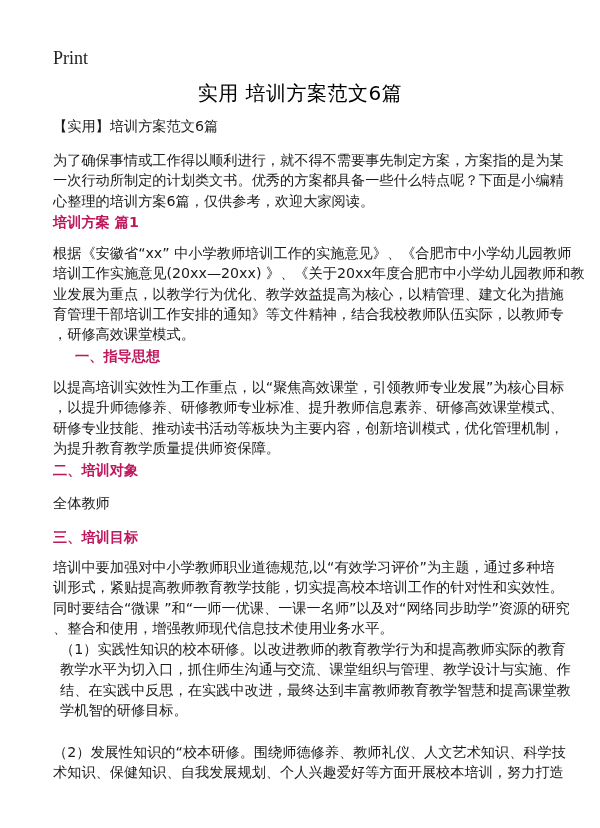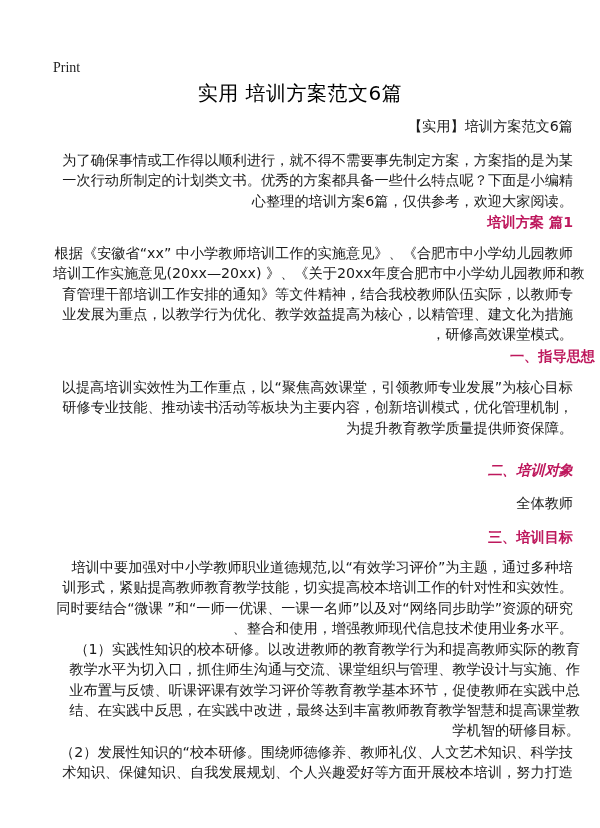--- a/index.html
+++ b/index.html
@@ -1,20 +1,20 @@
 <!DOCTYPE html>
 <html><head>
 <meta charset="utf-8">
 <style>
   html, body { margin: 0; padding: 0; background: #ffffff; }
   body { width: 600px; height: 828px; overflow: hidden; position: relative; color: #111; }
   .page { position: absolute; left: 0; top: 0; width: 600px; height: 828px; }
-  .print-label { position: absolute; left: 53px; top: 60px; font-family: "Liberation Serif", serif; font-size: 14px; color: #222; }
+  .print-label { position: absolute; left: 53px; top: 48px; font-family: "Liberation Serif", serif; font-size: 18px; color: #222; }
   .doc-title { position: absolute; left: 0; width: 600px; top: 80px; text-align: center; font-family: "DejaVu Sans", sans-serif; font-size: 20px; font-weight: normal; color: #000; letter-spacing: 0.5px; }
-  .block { position: absolute; left: 53px; width: 520px; font-family: "DejaVu Sans", sans-serif; font-size: 14.2px; color: #1a1a1a; text-align: right; }
+  .block { position: absolute; left: 53px; width: 520px; font-family: "DejaVu Sans", sans-serif; font-size: 14.2px; color: #1a1a1a; }
   .line { height: 20.3px; line-height: 20.3px; white-space: nowrap; }
   .heading { font-weight: bold; color: #be185d; }
 </style>
 </head>
 <body>
 
 <div class="page">
 
   <div class="print-label">Print</div>
 
@@ -30,55 +30,55 @@
     <div class="line">心整理的培训方案6篇，仅供参考，欢迎大家阅读。</div>
   </div>
 
   <div class="block" style="top:212px;">
     <div class="line heading">培训方案 篇1</div>
   </div>
 
   <div class="block" style="top:243px;">
     <div class="line">根据《安徽省“xx” 中小学教师培训工作的实施意见》、《合肥市中小学幼儿园教师</div>
     <div class="line">培训工作实施意见(20xx—20xx) 》、《关于20xx年度合肥市中小学幼儿园教师和教</div>
+    <div class="line">业发展为重点，以教学行为优化、教学效益提高为核心，以精管理、建文化为措施</div>
     <div class="line">育管理干部培训工作安排的通知》等文件精神，结合我校教师队伍实际，以教师专</div>
-    <div class="line">业发展为重点，以教学行为优化、教学效益提高为核心，以精管理、建文化为措施</div>
     <div class="line">，研修高效课堂模式。</div>
   </div>
 
   <div class="block" style="top:346px;margin-left:22px;">
     <div class="line heading">一、指导思想</div>
   </div>
   <div class="block" style="top:377px;">
     <div class="line">以提高培训实效性为工作重点，以“聚焦高效课堂，引领教师专业发展”为核心目标</div>
+    <div class="line">，以提升师德修养、研修教师专业标准、提升教师信息素养、研修高效课堂模式、</div>
     <div class="line">研修专业技能、推动读书活动等板块为主要内容，创新培训模式，优化管理机制，</div>
     <div class="line">为提升教育教学质量提供师资保障。</div>
   </div>
 
-  <div class="block" style="top:460px;font-style:italic;">
+  <div class="block" style="top:460px;">
     <div class="line heading">二、培训对象</div>
   </div>
   <div class="block" style="top:493px;">
     <div class="line">全体教师</div>
   </div>
 
   <div class="block" style="top:527px;">
     <div class="line heading">三、培训目标</div>
   </div>
   <div class="block" style="top:557px;">
     <div class="line">培训中要加强对中小学教师职业道德规范,以“有效学习评价”为主题，通过多种培</div>
     <div class="line">训形式，紧贴提高教师教育教学技能，切实提高校本培训工作的针对性和实效性。</div>
     <div class="line">同时要结合“微课 ”和“一师一优课、一课一名师”以及对“网络同步助学”资源的研究</div>
     <div class="line">、整合和使用，增强教师现代信息技术使用业务水平。</div>
   </div>
 
   <div class="block" style="top:639px;margin-left:7px;">
     <div class="line">（1）实践性知识的校本研修。以改进教师的教育教学行为和提高教师实际的教育</div>
     <div class="line">教学水平为切入口，抓住师生沟通与交流、课堂组织与管理、教学设计与实施、作</div>
-    <div class="line">业布置与反馈、听课评课有效学习评价等教育教学基本环节，促使教师在实践中总</div>
     <div class="line">结、在实践中反思，在实践中改进，最终达到丰富教师教育教学智慧和提高课堂教</div>
     <div class="line">学机智的研修目标。</div>
   </div>
 
   <div class="block" style="top:742px;">
     <div class="line">（2）发展性知识的“校本研修。围绕师德修养、教师礼仪、人文艺术知识、科学技</div>
     <div class="line">术知识、保健知识、自我发展规划、个人兴趣爱好等方面开展校本培训，努力打造</div>
   </div>
 
 </div>

